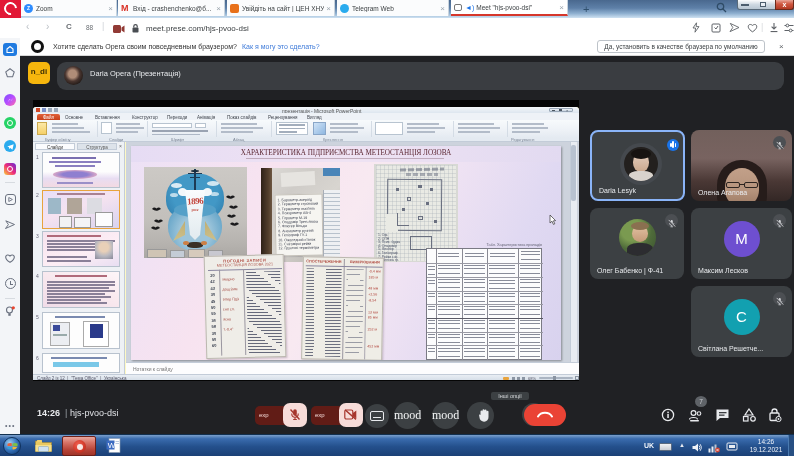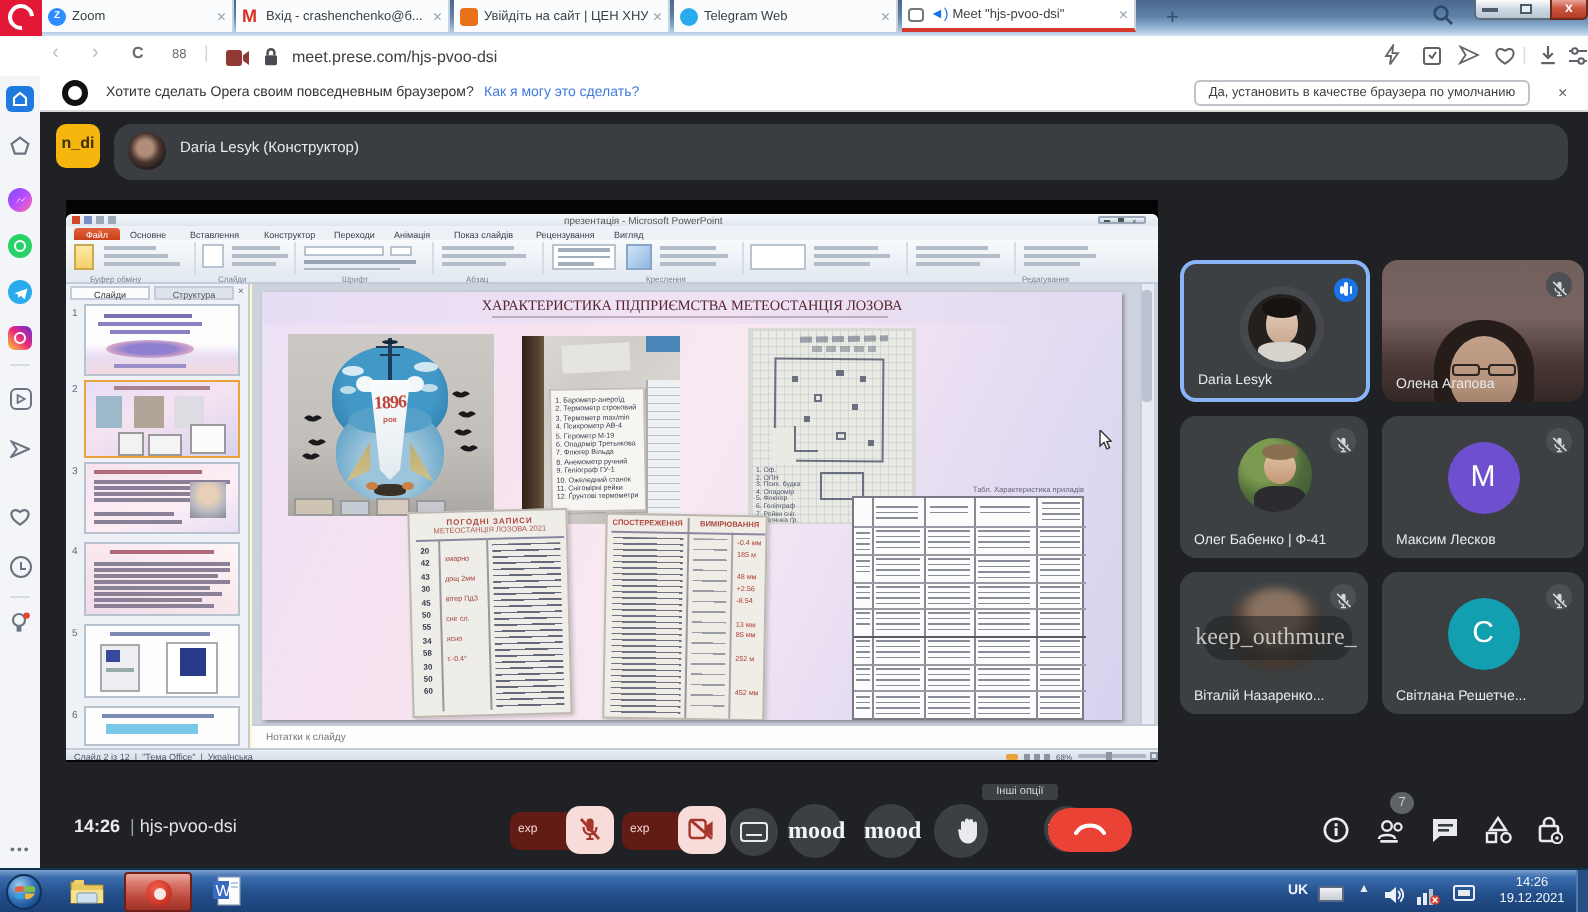--- a/index.html
+++ b/index.html
@@ -8,21 +8,21 @@
   .favi { width:9px; height:9px; border-radius:50%; flex:0 0 auto; margin-right:3px; display:inline-block; }
   .ttxt { font-size:6.5px; color:#3c4043; white-space:nowrap; overflow:hidden; flex:1; }
   .tx { color:#9aa4ad; font-size:8px; margin-left:2px; flex:0 0 auto; }
   .tile { background:#3c4043; border-radius:8px; }
   .tname { position:absolute; left:7px; bottom:5px; color:#e8eaed; font-size:7px; }
   .micoff { position:absolute; top:6px; width:13px; height:13px; border-radius:50%; background:#4c4f53; }
   .avletter { left:0; right:0; margin:auto; top:13px; width:36px; height:36px; border-radius:50%;
     color:#fff; font-size:15px; text-align:center; line-height:36px; }
   .pinkbtn { width:24px; height:24px; background:#f7dcd9; border-radius:7px; }
   .cbtn { background:#3c4043; border-radius:50%; overflow:visible; text-align:center; }
-  .serifw { color:#f2f3f4; font-family:"Liberation Serif",serif; font-size:12px; line-height:26px; white-space:nowrap;font-weight:bold; }
+  .serifw { color:#f2f3f4; font-family:"Liberation Serif",serif; font-size:12px; line-height:26px; white-space:nowrap; }
   .rtab { position:absolute; top:1.5px; font-size:4.5px; color:#3a3f48; }
   .rline { position:absolute; height:1.5px; background:#b3bcc9; }
   .glab { position:absolute; top:-1px; font-size:4px; color:#7a8494; }
   .tnum { position:absolute; left:3px; font-size:5px; color:#667; }
   .thumb { position:absolute; left:9px; width:78px; border:0.5px solid #b8c2ce; background:#fff; overflow:hidden; }
   .tbtn { top:1px; width:28px; height:20px; border-radius:2px; }
   .tvl { position:absolute; top:0; width:0.6px; height:112px; background:#8a8a94; }
   .thl { position:absolute; left:0; width:116px; height:0.6px; background:#9a9aa4; }
   .tct { position:absolute; background:repeating-linear-gradient(180deg, rgba(75,80,100,.65) 0 0.8px, rgba(0,0,0,0) 0.8px 2.8px); }
   html,body { width:794px; height:456px; overflow:hidden; background:#202124;
@@ -185,21 +185,21 @@
 
     <div class="abs" style="left:5px;top:384px;color:#6b7280;font-size:7px;letter-spacing:1px;">•••</div>
   </div>
 
   <div class="abs" id="meet" style="left:20px;top:56px;width:774px;height:378px;background:#202124;">
 
     <div class="abs" style="left:8px;top:6px;width:22px;height:22px;background:#f6b60d;border-radius:5px;color:#3b2f05;font-size:8px;font-weight:bold;text-align:center;line-height:20px;">n_di</div>
 
     <div class="abs" style="left:37px;top:6px;width:727px;height:28px;background:#3a3d41;border-radius:9px;"></div>
     <div class="abs" style="left:44px;top:10px;width:19px;height:19px;border-radius:50%;background:radial-gradient(circle at 45% 42%,#b08d78 0 26%,#4a3630 48%,#221a17 75%,#15100e 100%);"></div>
-    <div class="abs" style="left:70px;top:13px;color:#e8eaed;font-size:7.5px;">Daria Lesyk (Конструктор)</div>
+    <div class="abs" style="left:70px;top:13px;color:#e8eaed;font-size:7.5px;">Daria Opera (Презентація)</div>
 
     <div class="abs" id="video" style="left:13px;top:44px;width:546px;height:281px;background:#050505;overflow:hidden;">
 
       <div class="abs" style="left:0;top:7px;width:546px;height:273px;background:#fef9c3;border-radius:3px 3px 0 0;overflow:hidden;filter:blur(0.35px);">
 
         <div class="abs" style="left:0;top:0;width:546px;height:6px;background:linear-gradient(180deg,#f4f7fa,#dde6ef);border-radius:3px 3px 0 0;"></div>
         <div class="abs" style="left:3px;top:1px;width:4px;height:4px;background:#d04727;"></div>
         <div class="abs" style="left:9px;top:1px;width:4px;height:4px;background:#7b8fc7;"></div>
         <div class="abs" style="left:15px;top:1px;width:4px;height:4px;background:#9aa8b8;"></div>
         <div class="abs" style="left:21px;top:1px;width:4px;height:4px;background:#9aa8b8;"></div>
@@ -592,32 +592,20 @@
       <div class="abs avletter" style="background:#6e4fd0;">M</div>
       <div class="micoff" style="left:82px;"><svg width="9" height="9" viewBox="0 0 12 12" style="margin:2px 0 0 2px;">
             <rect x="4.9" y="1.2" width="2.8" height="5.2" rx="1.4" fill="#d8dadd"></rect>
             <path d="M3.4 5.5 a2.9 2.9 0 0 0 5.8 0 M6.3 8.4 V10 M4.6 10.4 H8" stroke="#d8dadd" stroke-width="1" fill="none"></path>
             <line x1="1.6" y1="1.6" x2="10.6" y2="10.6" stroke="#4c4f53" stroke-width="2.2"></line>
             <line x1="2.2" y1="1.2" x2="11" y2="10" stroke="#d8dadd" stroke-width="1.1"></line>
           </svg></div>
       <div class="tname">Максим Лесков</div>
     </div>
 
-    <div class="abs tile" style="left:570px;top:230px;width:94px;height:71px;overflow:hidden;">
-      <div class="abs" style="left:24px;top:8px;width:48px;height:42px;border-radius:50%;background:radial-gradient(circle at 50% 30%,#8a7260 0 30%,#4a3c33 55%,#33312f 100%);filter:blur(2px);"></div>
-      <div class="abs" style="left:12px;top:22px;width:74px;height:22px;background:rgba(30,32,34,.55);border-radius:10px;"></div>
-      <div class="abs" style="left:2px;top:25px;width:92px;color:#c6c4c0;font-family:'Liberation Serif',serif;font-size:12px;text-align:center;">keep_outhmure_</div>
-      <div class="micoff" style="left:75px;"><svg width="9" height="9" viewBox="0 0 12 12" style="margin:2px 0 0 2px;">
-            <rect x="4.9" y="1.2" width="2.8" height="5.2" rx="1.4" fill="#d8dadd"></rect>
-            <path d="M3.4 5.5 a2.9 2.9 0 0 0 5.8 0 M6.3 8.4 V10 M4.6 10.4 H8" stroke="#d8dadd" stroke-width="1" fill="none"></path>
-            <line x1="1.6" y1="1.6" x2="10.6" y2="10.6" stroke="#4c4f53" stroke-width="2.2"></line>
-            <line x1="2.2" y1="1.2" x2="11" y2="10" stroke="#d8dadd" stroke-width="1.1"></line>
-          </svg></div>
-      <div class="tname">Віталій Назаренко...</div>
-    </div>
 
     <div class="abs tile" style="left:671px;top:230px;width:101px;height:71px;">
       <div class="abs avletter" style="background:#12a0b0;">C</div>
       <div class="micoff" style="left:82px;"><svg width="9" height="9" viewBox="0 0 12 12" style="margin:2px 0 0 2px;">
             <rect x="4.9" y="1.2" width="2.8" height="5.2" rx="1.4" fill="#d8dadd"></rect>
             <path d="M3.4 5.5 a2.9 2.9 0 0 0 5.8 0 M6.3 8.4 V10 M4.6 10.4 H8" stroke="#d8dadd" stroke-width="1" fill="none"></path>
             <line x1="1.6" y1="1.6" x2="10.6" y2="10.6" stroke="#4c4f53" stroke-width="2.2"></line>
             <line x1="2.2" y1="1.2" x2="11" y2="10" stroke="#d8dadd" stroke-width="1.1"></line>
           </svg></div>
       <div class="tname">Світлана Решетче...</div>

